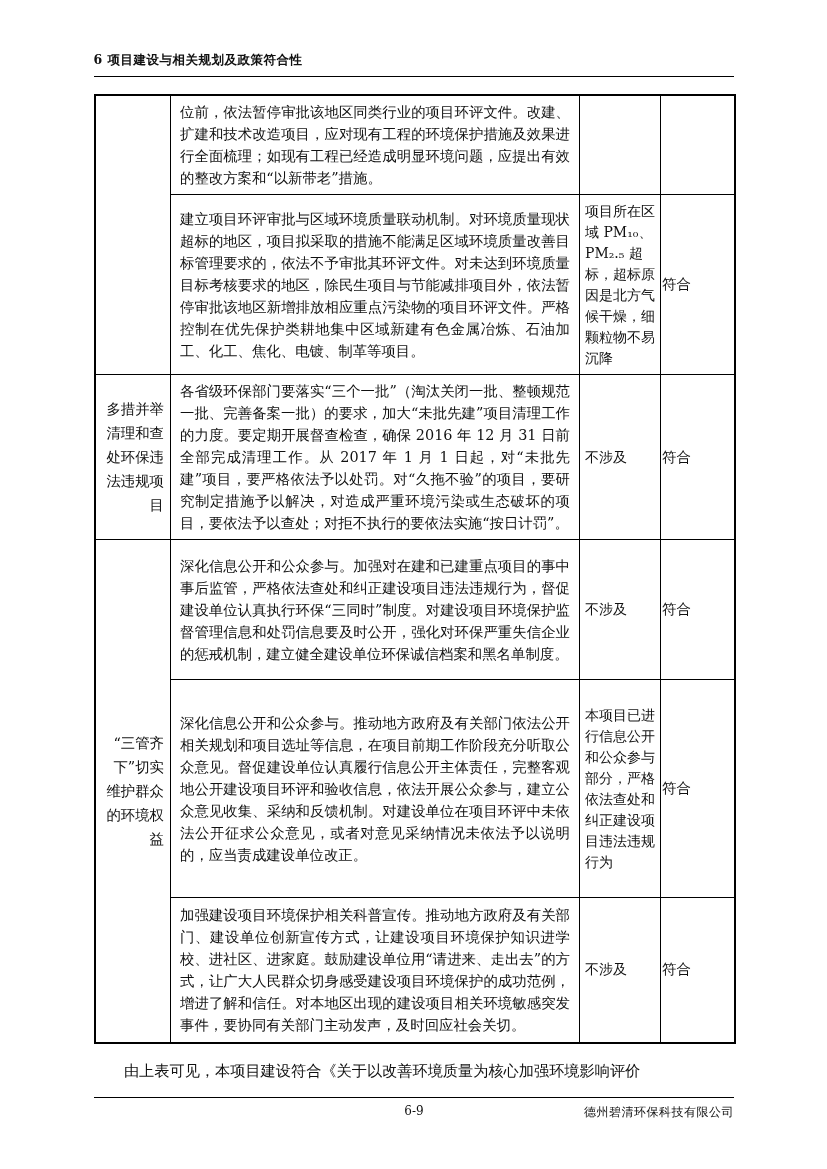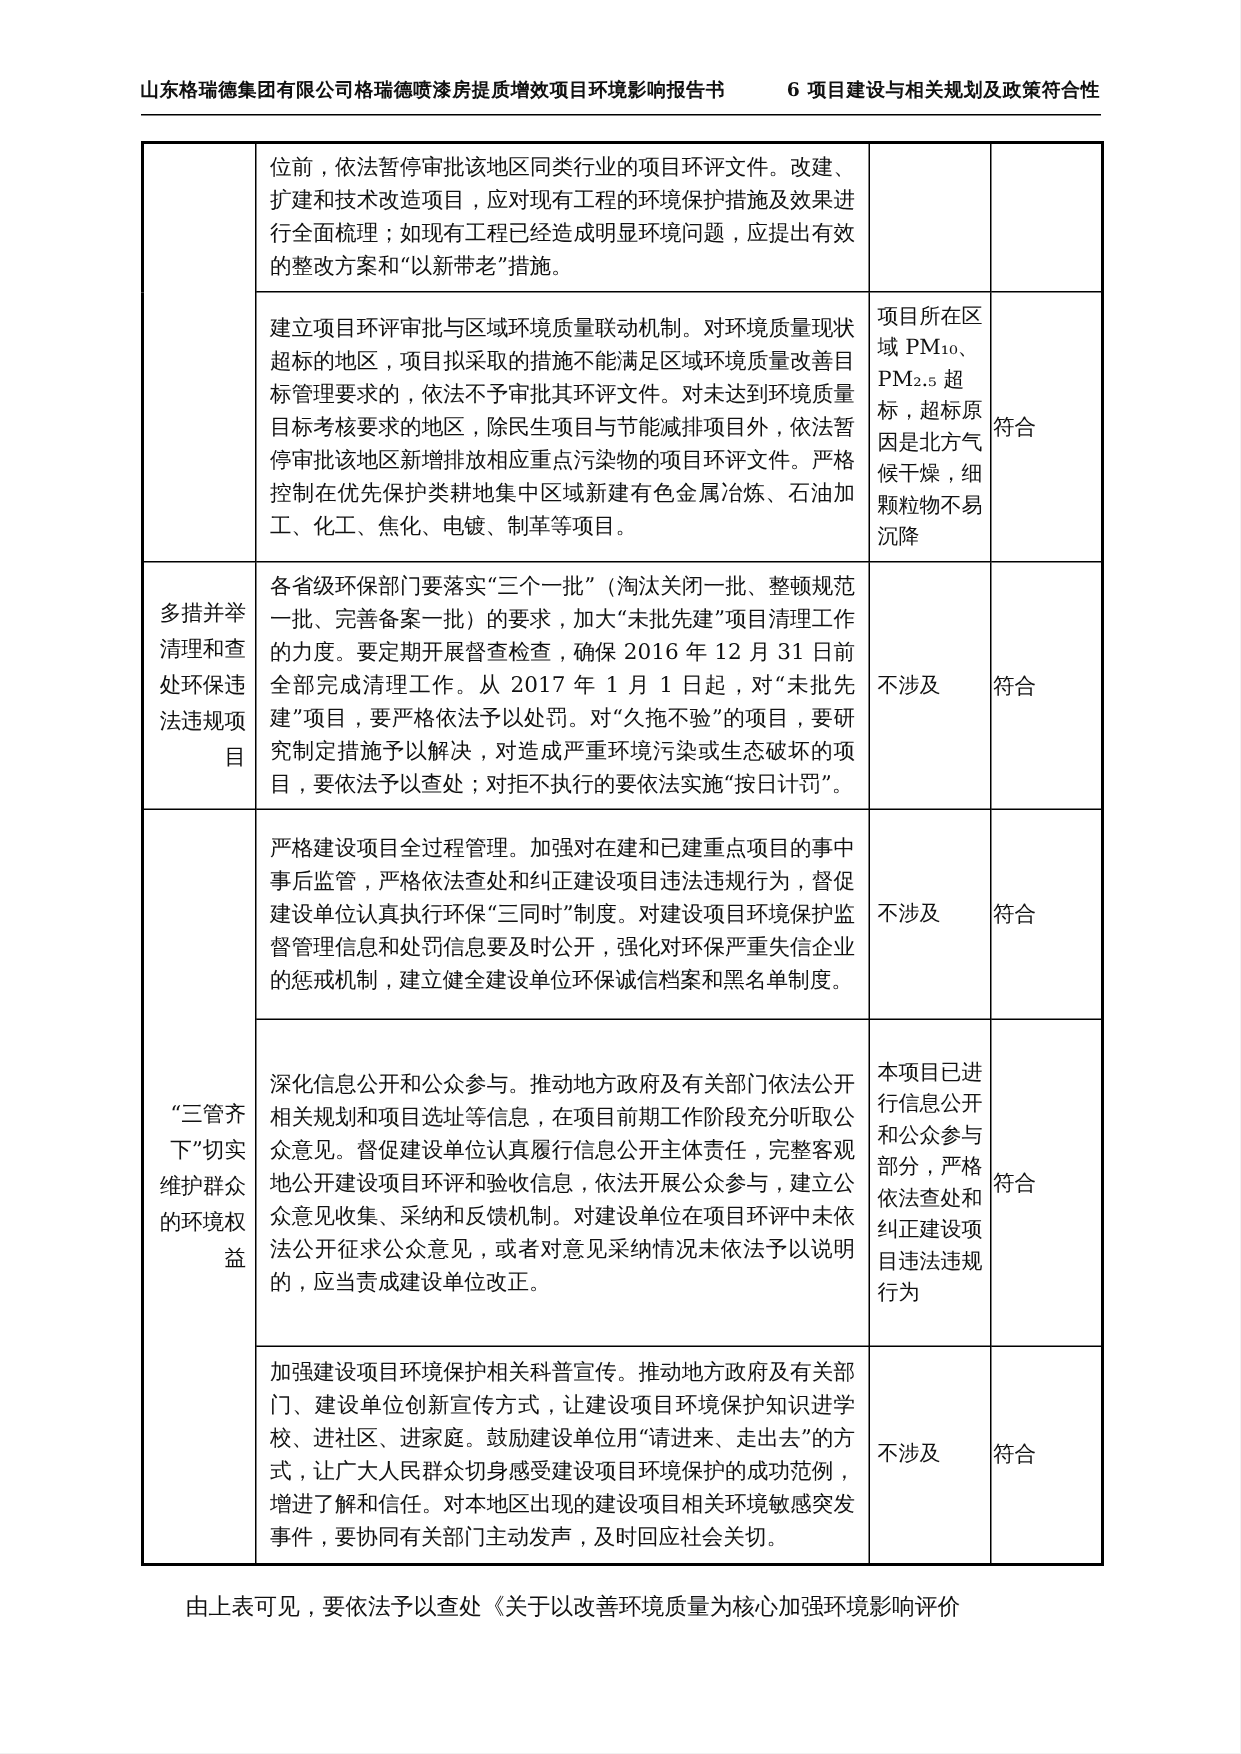--- a/index.html
+++ b/index.html
@@ -71,21 +71,20 @@
     position:absolute; right:0; top:6px; letter-spacing:0.5px;
   }
 </style>
 </head>
 <body>
 
 <div class="page">
   <div class="inner">
 
     <div class="header">
-      <span>山东格瑞德集团有限公司格瑞德喷漆房提质增效项目环境影响报告书</span>
       <span>6 项目建设与相关规划及政策符合性</span>
     </div>
 
     <table class="comp">
       <colgroup>
         <col style="width:76px">
           <col style="width:409px">
           <col style="width:81px">
           <col style="width:74px">
       </colgroup>
@@ -102,33 +101,37 @@
           <td class="verdict">符合</td>
         </tr>
         <tr class="r3">
           <td class="cat">多措并举清理和查处环保违法违规项目</td>
           <td class="content">各省级环保部门要落实“三个一批”（淘汰关闭一批、整顿规范一批、完善备案一批）的要求，加大“未批先建”项目清理工作的力度。要定期开展督查检查，确保 2016 年 12 月 31 日前全部完成清理工作。从 2017 年 1 月 1 日起，对“未批先建”项目，要严格依法予以处罚。对“久拖不验”的项目，要研究制定措施予以解决，对造成严重环境污染或生态破坏的项目，要依法予以查处；对拒不执行的要依法实施“按日计罚”。</td>
           <td class="status">不涉及</td>
           <td class="verdict">符合</td>
         </tr>
         <tr class="r4">
           <td class="cat" rowspan="3">“三管齐下”切实维护群众的环境权益</td>
-          <td class="content">严格建设项目全过程管理。加强对在建和已建重点项目的事中事后监管，严格依法查处和纠正建设项目违法违规行为，督促建设单位认真执行环保“三同时”制度。对建设项目环境保护监督管理信息和处罚信息要及时公开，强化对环保严重失信企业的惩戒机制，建立健全建设单位环保诚信档案和黑名单制度。</td>
+          <td class="content">深化信息公开和公众参与。加强对在建和已建重点项目的事中事后监管，严格依法查处和纠正建设项目违法违规行为，督促建设单位认真执行环保“三同时”制度。对建设项目环境保护监督管理信息和处罚信息要及时公开，强化对环保严重失信企业的惩戒机制，建立健全建设单位环保诚信档案和黑名单制度。</td>
           <td class="status">不涉及</td>
           <td class="verdict">符合</td>
         </tr>
         <tr class="r5">
           <td class="content">深化信息公开和公众参与。推动地方政府及有关部门依法公开相关规划和项目选址等信息，在项目前期工作阶段充分听取公众意见。督促建设单位认真履行信息公开主体责任，完整客观地公开建设项目环评和验收信息，依法开展公众参与，建立公众意见收集、采纳和反馈机制。对建设单位在项目环评中未依法公开征求公众意见，或者对意见采纳情况未依法予以说明的，应当责成建设单位改正。</td>
           <td class="status">本项目已进行信息公开和公众参与部分，严格依法查处和纠正建设项目违法违规行为</td>
           <td class="verdict">符合</td>
         </tr>
         <tr class="r6">
           <td class="content">加强建设项目环境保护相关科普宣传。推动地方政府及有关部门、建设单位创新宣传方式，让建设项目环境保护知识进学校、进社区、进家庭。鼓励建设单位用“请进来、走出去”的方式，让广大人民群众切身感受建设项目环境保护的成功范例，增进了解和信任。对本地区出现的建设项目相关环境敏感突发事件，要协同有关部门主动发声，及时回应社会关切。</td>
           <td class="status">不涉及</td>
           <td class="verdict">符合</td>
         </tr>
       </tbody>
     </table>
 
-    <p class="closing">由上表可见，要依法予以查处《关于以改善环境质量为核心加强环境影响评价</p>
+    <p class="closing">由上表可见，本项目建设符合《关于以改善环境质量为核心加强环境影响评价</p>
   </div>
 
+  <div class="footer">
+    <span class="pagenum">6-9</span>
+    <span class="company">德州碧清环保科技有限公司</span>
+  </div>
 </div>
 
 </body></html>

